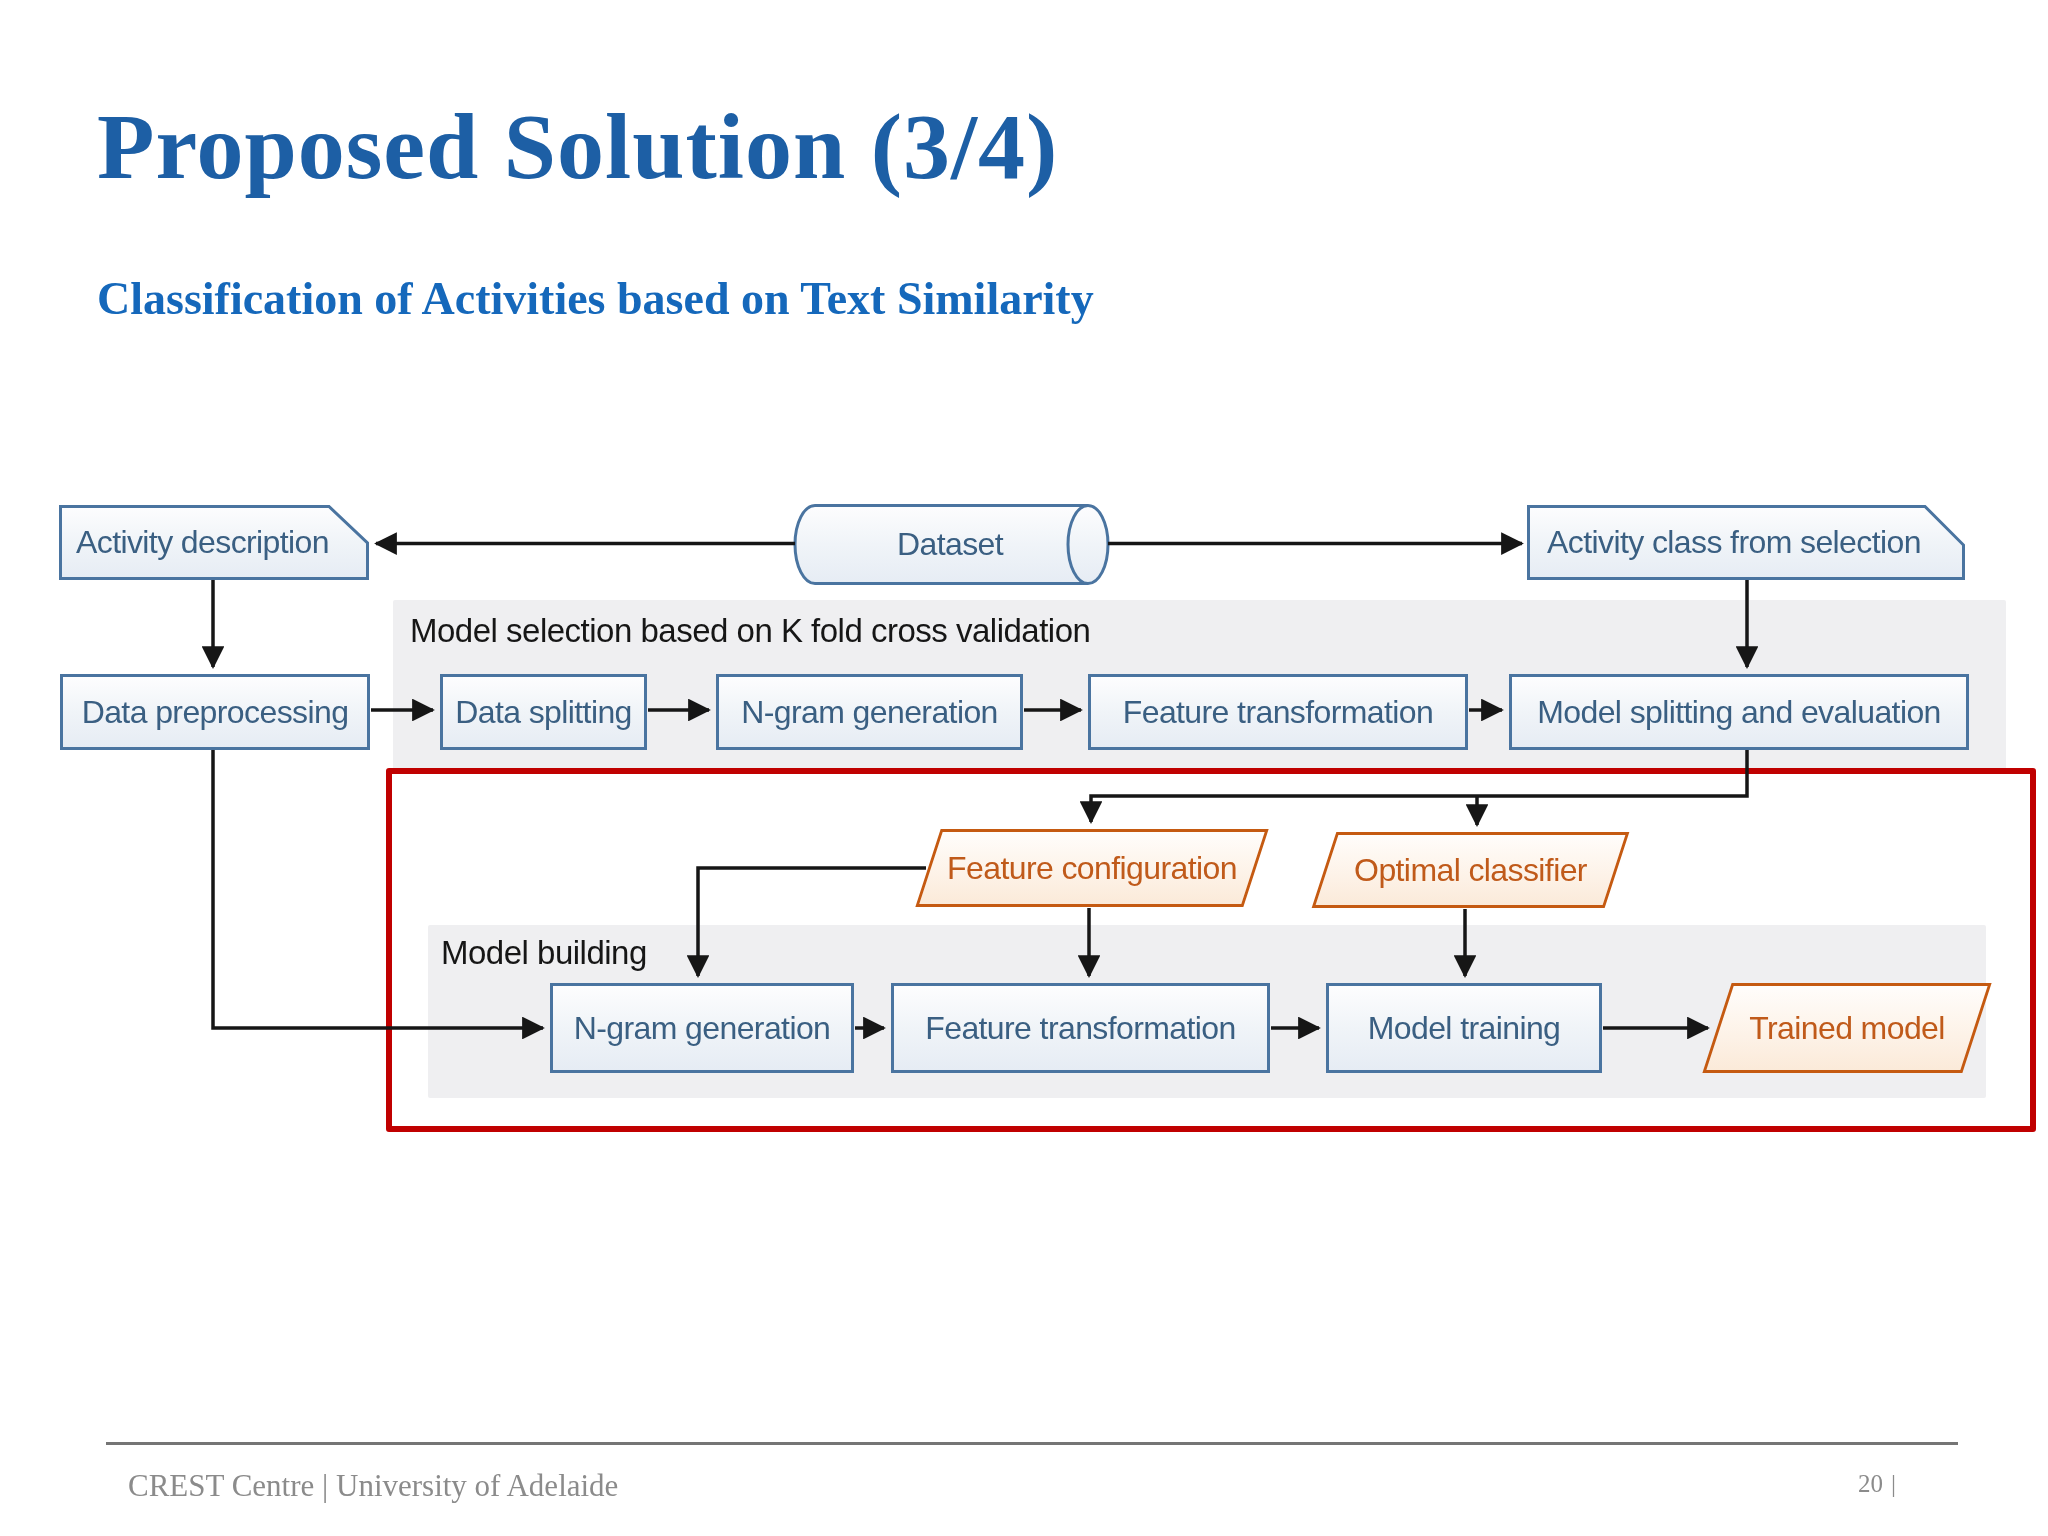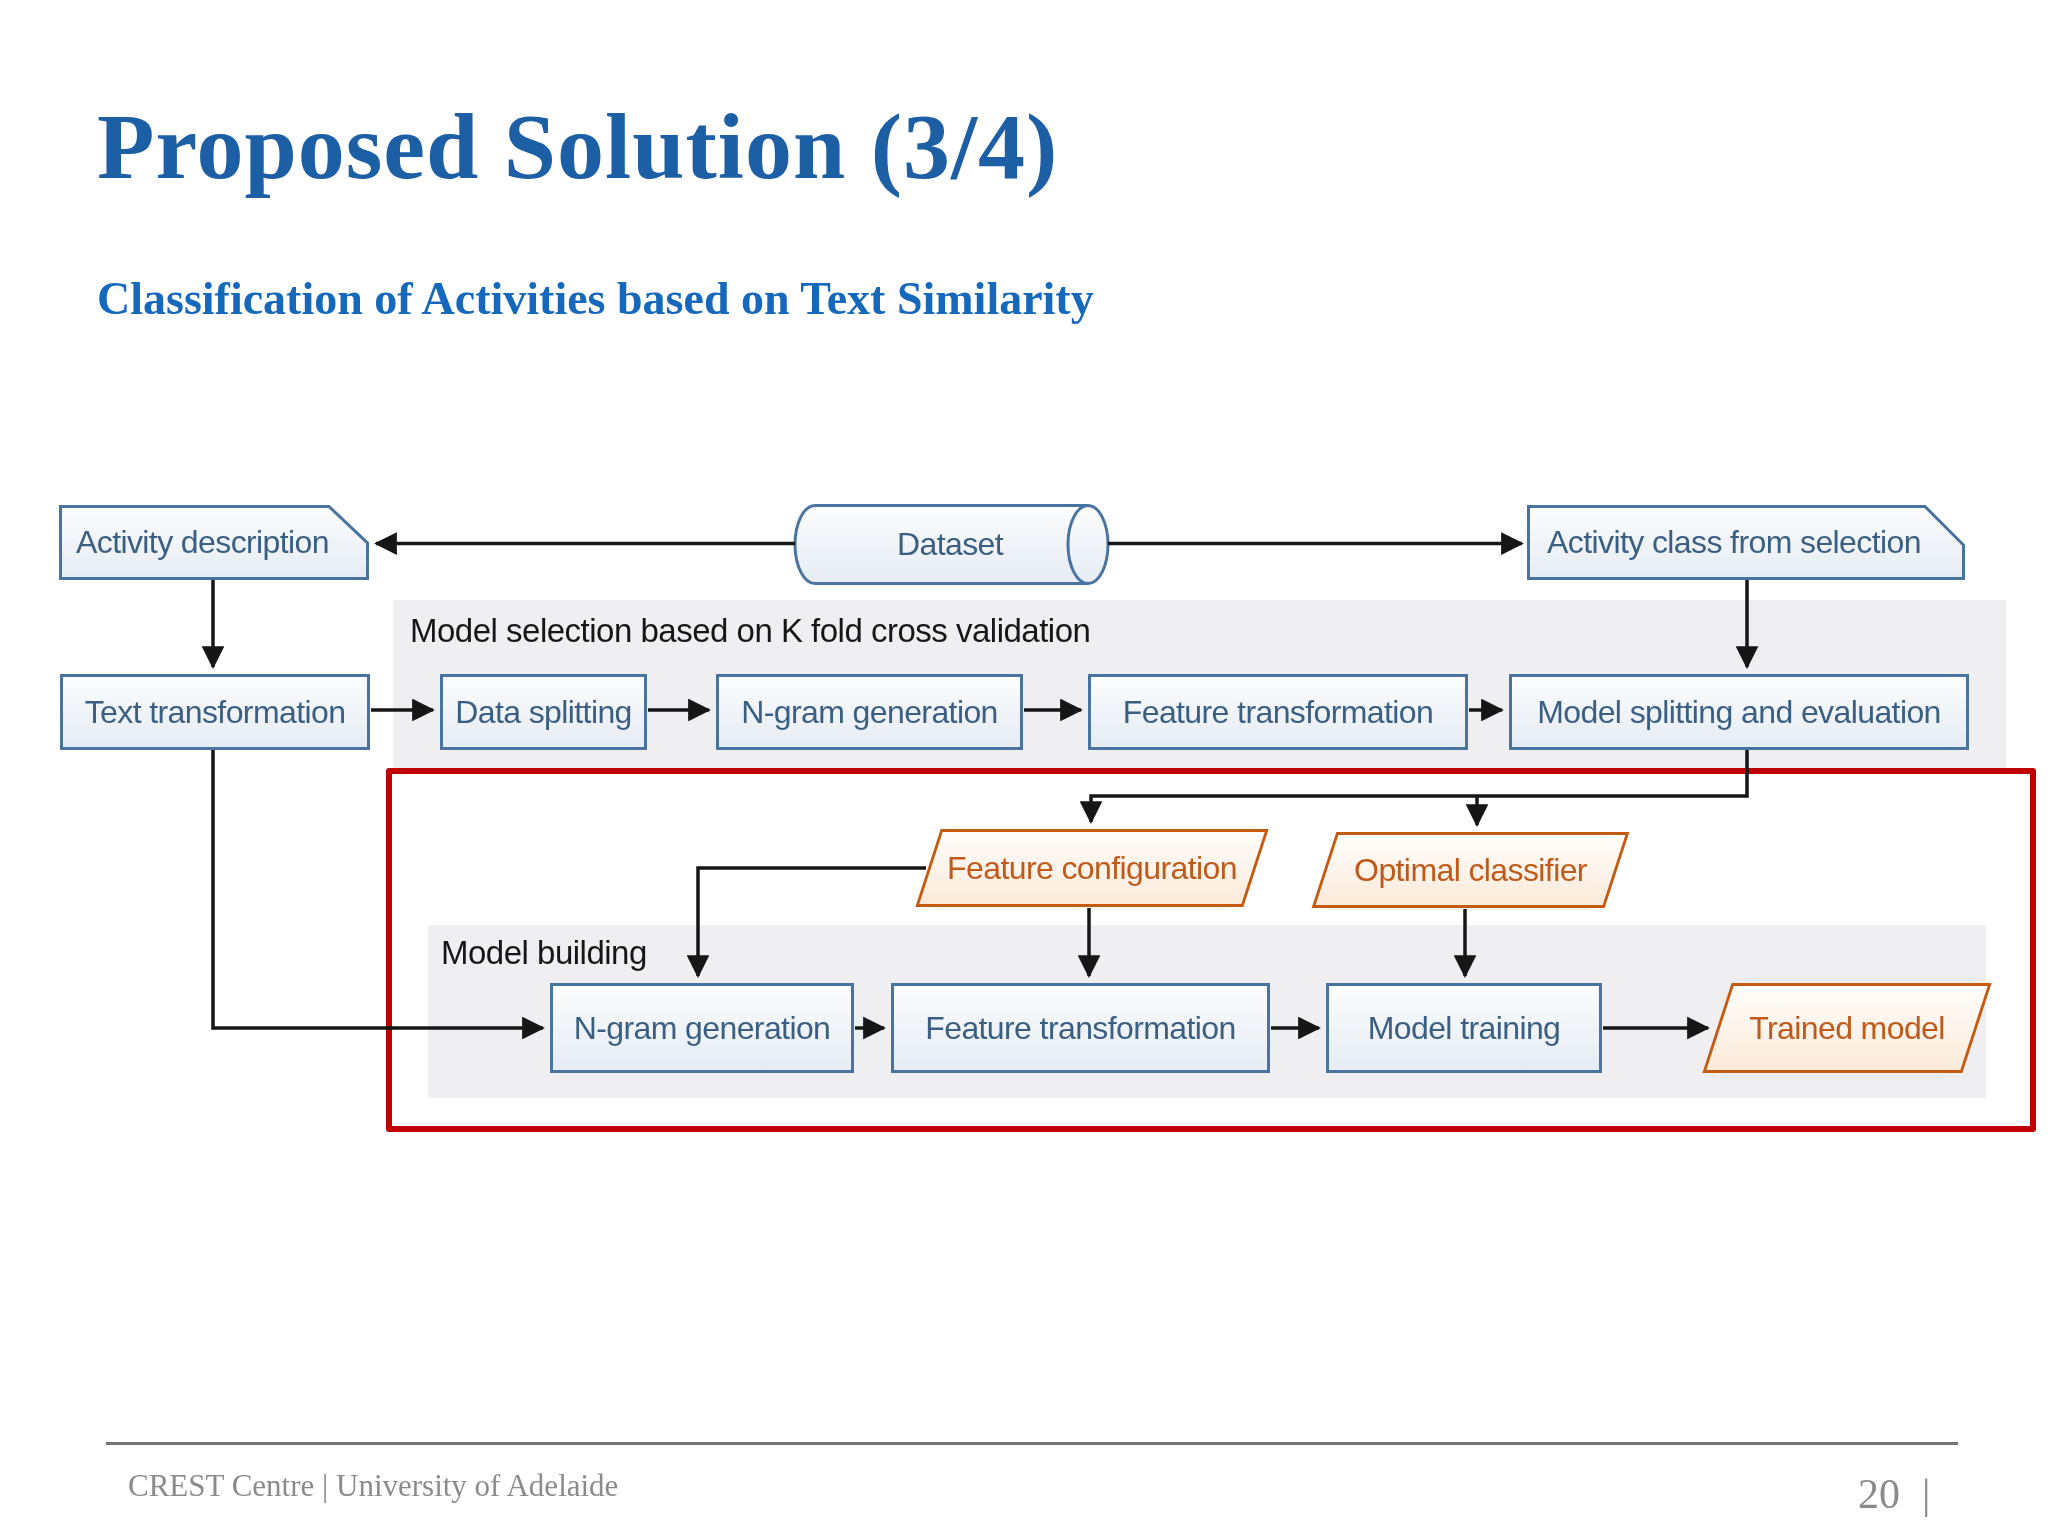--- a/index.html
+++ b/index.html
@@ -25,21 +25,21 @@
         background:linear-gradient(180deg,#fffdfb 0%,#fdf2e7 60%,#fbead9 100%);}
   .para .txt{position:relative;width:100%;height:100%;display:flex;align-items:center;justify-content:center;
         font-size:32px;letter-spacing:-0.6px;color:#c05a1a;white-space:nowrap;}
   .svglayer{position:absolute;left:0;top:0;}
   .caption{position:absolute;left:697px;top:1352px;font-size:49px;font-weight:bold;
         color:#1e74d0;white-space:nowrap;}
   .footline{position:absolute;left:106px;top:1442px;width:1852px;height:3px;background:#757575;}
   .footleft{position:absolute;left:128px;top:1468px;font-family:"Liberation Serif",serif;
         font-size:31px;color:#8b8b8b;white-space:nowrap;}
   .pagenum{position:absolute;left:1858px;top:1470px;font-family:"Liberation Serif",serif;
-        font-size:42px;color:#8b8b8b;display:flex;gap:22px;}
+        font-size:25px;color:#8b8b8b;display:flex;gap:8px;}
 </style>
 </head>
 <body>
 
 <div class="slide">
 
   <div class="title">Proposed Solution (3/4)</div>
   <div class="subtitle">Classification of Activities based on Text Similarity</div>
 
   <div class="panel" style="left:393px;top:600px;width:1613px;height:170px;"></div>
@@ -87,21 +87,21 @@
     </g>
   </svg>
 
   <div class="grouplabel" style="left:410px;top:612px;">Model selection based on K fold cross validation</div>
   <div class="grouplabel" style="left:441px;top:934px;">Model building</div>
 
   <div class="freelabel" style="left:60px;top:505px;width:285px;height:75px;">Activity description</div>
   <div class="freelabel" style="left:800px;top:505px;width:300px;height:78px;">Dataset</div>
   <div class="freelabel" style="left:1528px;top:505px;width:412px;height:75px;">Activity class from selection</div>
 
-  <div class="node" style="left:60px;top:674px;width:310px;height:76px;">Text transformation</div>
+  <div class="node" style="left:60px;top:674px;width:310px;height:76px;">Data preprocessing</div>
   <div class="node" style="left:440px;top:674px;width:207px;height:76px;">Data splitting</div>
   <div class="node" style="left:716px;top:674px;width:307px;height:76px;">N-gram generation</div>
   <div class="node" style="left:1088px;top:674px;width:380px;height:76px;">Feature transformation</div>
   <div class="node" style="left:1509px;top:674px;width:460px;height:76px;">Model splitting and evaluation</div>
 
   <div class="para" style="left:928px;top:829px;width:328px;height:78px;">
     <div class="bg"></div>
     <div class="txt">Feature configuration</div>
   </div>
   <div class="para" style="left:1324px;top:832px;width:293px;height:76px;">

